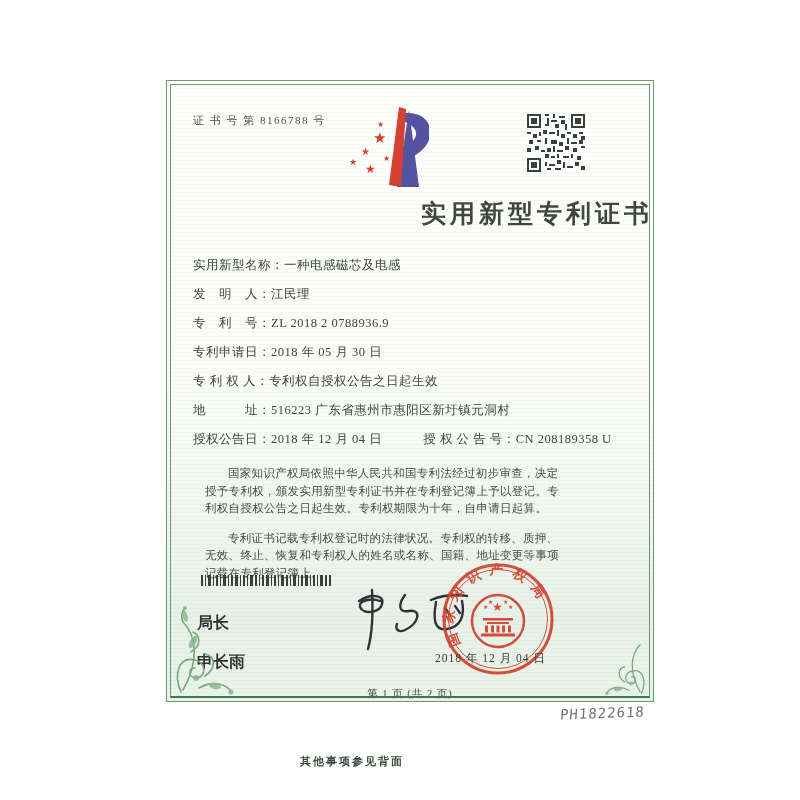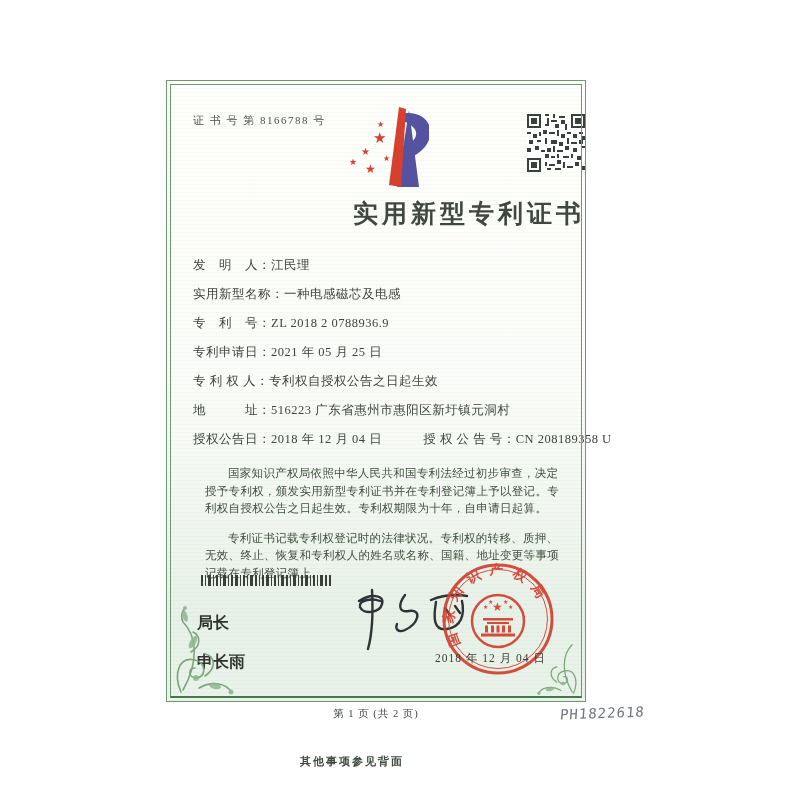--- a/index.html
+++ b/index.html
@@ -2,21 +2,21 @@
 <html><head>
 <meta charset="utf-8">
 <style>
   html,body{margin:0;padding:0;}
   body{
     width:800px;height:800px;position:relative;background:#ffffff;
     font-family:"Liberation Serif","DejaVu Serif",serif;
     overflow:hidden;
   }
   .cert{
-    position:absolute;left:166px;top:80px;width:420px;height:622px;
+    position:absolute;left:166px;top:80px;width:488px;height:622px;
     box-sizing:border-box;
     border:1px solid #6e9970;
     background:
       repeating-linear-gradient(0deg, rgba(110,160,120,0.05) 0 1px, rgba(0,0,0,0) 1px 4px),
       linear-gradient(180deg,#fefefb 0%,#fcfdfa 48%,#f0f6ef 72%,#e7f1e8 86%,#eaf3ea 100%);
   }
   .frame{
     position:absolute;inset:3px;border:1px solid #6e9970;border-bottom:2px solid #45754a;
     pointer-events:none;z-index:8;
   }
@@ -42,21 +42,21 @@
   .barcode{position:absolute;left:34px;top:494px;width:130px;height:11px;}
   .signer{position:absolute;left:30px;top:532px;font-size:16px;color:#2e332e;font-weight:bold;}
   .signer .line2{margin-top:18px;}
   .signature{position:absolute;left:172px;top:503px;width:150px;height:72px;z-index:3;}
   .seal{position:absolute;left:273px;top:480px;width:116px;height:116px;z-index:4;opacity:0.92;}
   .seal-date{
     position:absolute;left:268px;top:570px;width:130px;z-index:5;
     font-size:11.5px;color:#3a3f3a;letter-spacing:1px;white-space:nowrap;
   }
   .page-info{
-    position:absolute;left:0;top:626px;width:100%;text-align:center;
+    position:absolute;left:0;top:606px;width:100%;text-align:center;
     font-size:10.5px;color:#3d433d;letter-spacing:1px;
   }
   .flourish-l{position:absolute;left:4px;bottom:5px;width:82px;height:104px;z-index:7;}
   .flourish-r{position:absolute;right:4px;bottom:5px;width:58px;height:72px;transform:scaleX(-1);z-index:7;}
   .back-note{
     position:absolute;left:300px;top:710px;font-size:11px;color:#3c4a3c;letter-spacing:2px;
     font-weight:bold;
     margin-top:44px;
   }
   .hand-code{
@@ -146,30 +146,30 @@
       <rect x="27" y="26" width="2" height="2"></rect>
         <rect x="10" y="27" width="2" height="1"></rect>
         <rect x="14" y="27" width="3" height="1"></rect>
     </g>
   </svg>
 
   <div class="title">实用新型专利证书</div>
 
   <div class="fields">
     <div class="frow">
+      <span class="lab">实用新型名称：</span><span class="val">一种电感磁芯及电感</span>
+    </div>
+    <div class="frow">
       <span class="lab">发　明　人：</span><span class="val">江民理</span>
     </div>
     <div class="frow">
-      <span class="lab">实用新型名称：</span><span class="val">一种电感磁芯及电感</span>
-    </div>
-    <div class="frow">
       <span class="lab">专　利　号：</span><span class="val">ZL 2018 2 0788936.9</span>
     </div>
     <div class="frow">
-      <span class="lab">专利申请日：</span><span class="val">2021 年 05 月 25 日</span>
+      <span class="lab">专利申请日：</span><span class="val">2018 年 05 月 30 日</span>
     </div>
     <div class="frow">
       <span class="lab">专 利 权 人：</span><span class="val">专利权自授权公告之日起生效</span>
     </div>
     <div class="frow">
       <span class="lab">地　　　址：</span><span class="val">516223 广东省惠州市惠阳区新圩镇元洞村</span>
     </div>
     <div class="frow">
       <span class="lab">授权公告日：</span><span class="val">2018 年 12 月 04 日</span>
       <span class="lab pair2">授 权 公 告 号：</span><span class="val">CN 208189358 U</span>

